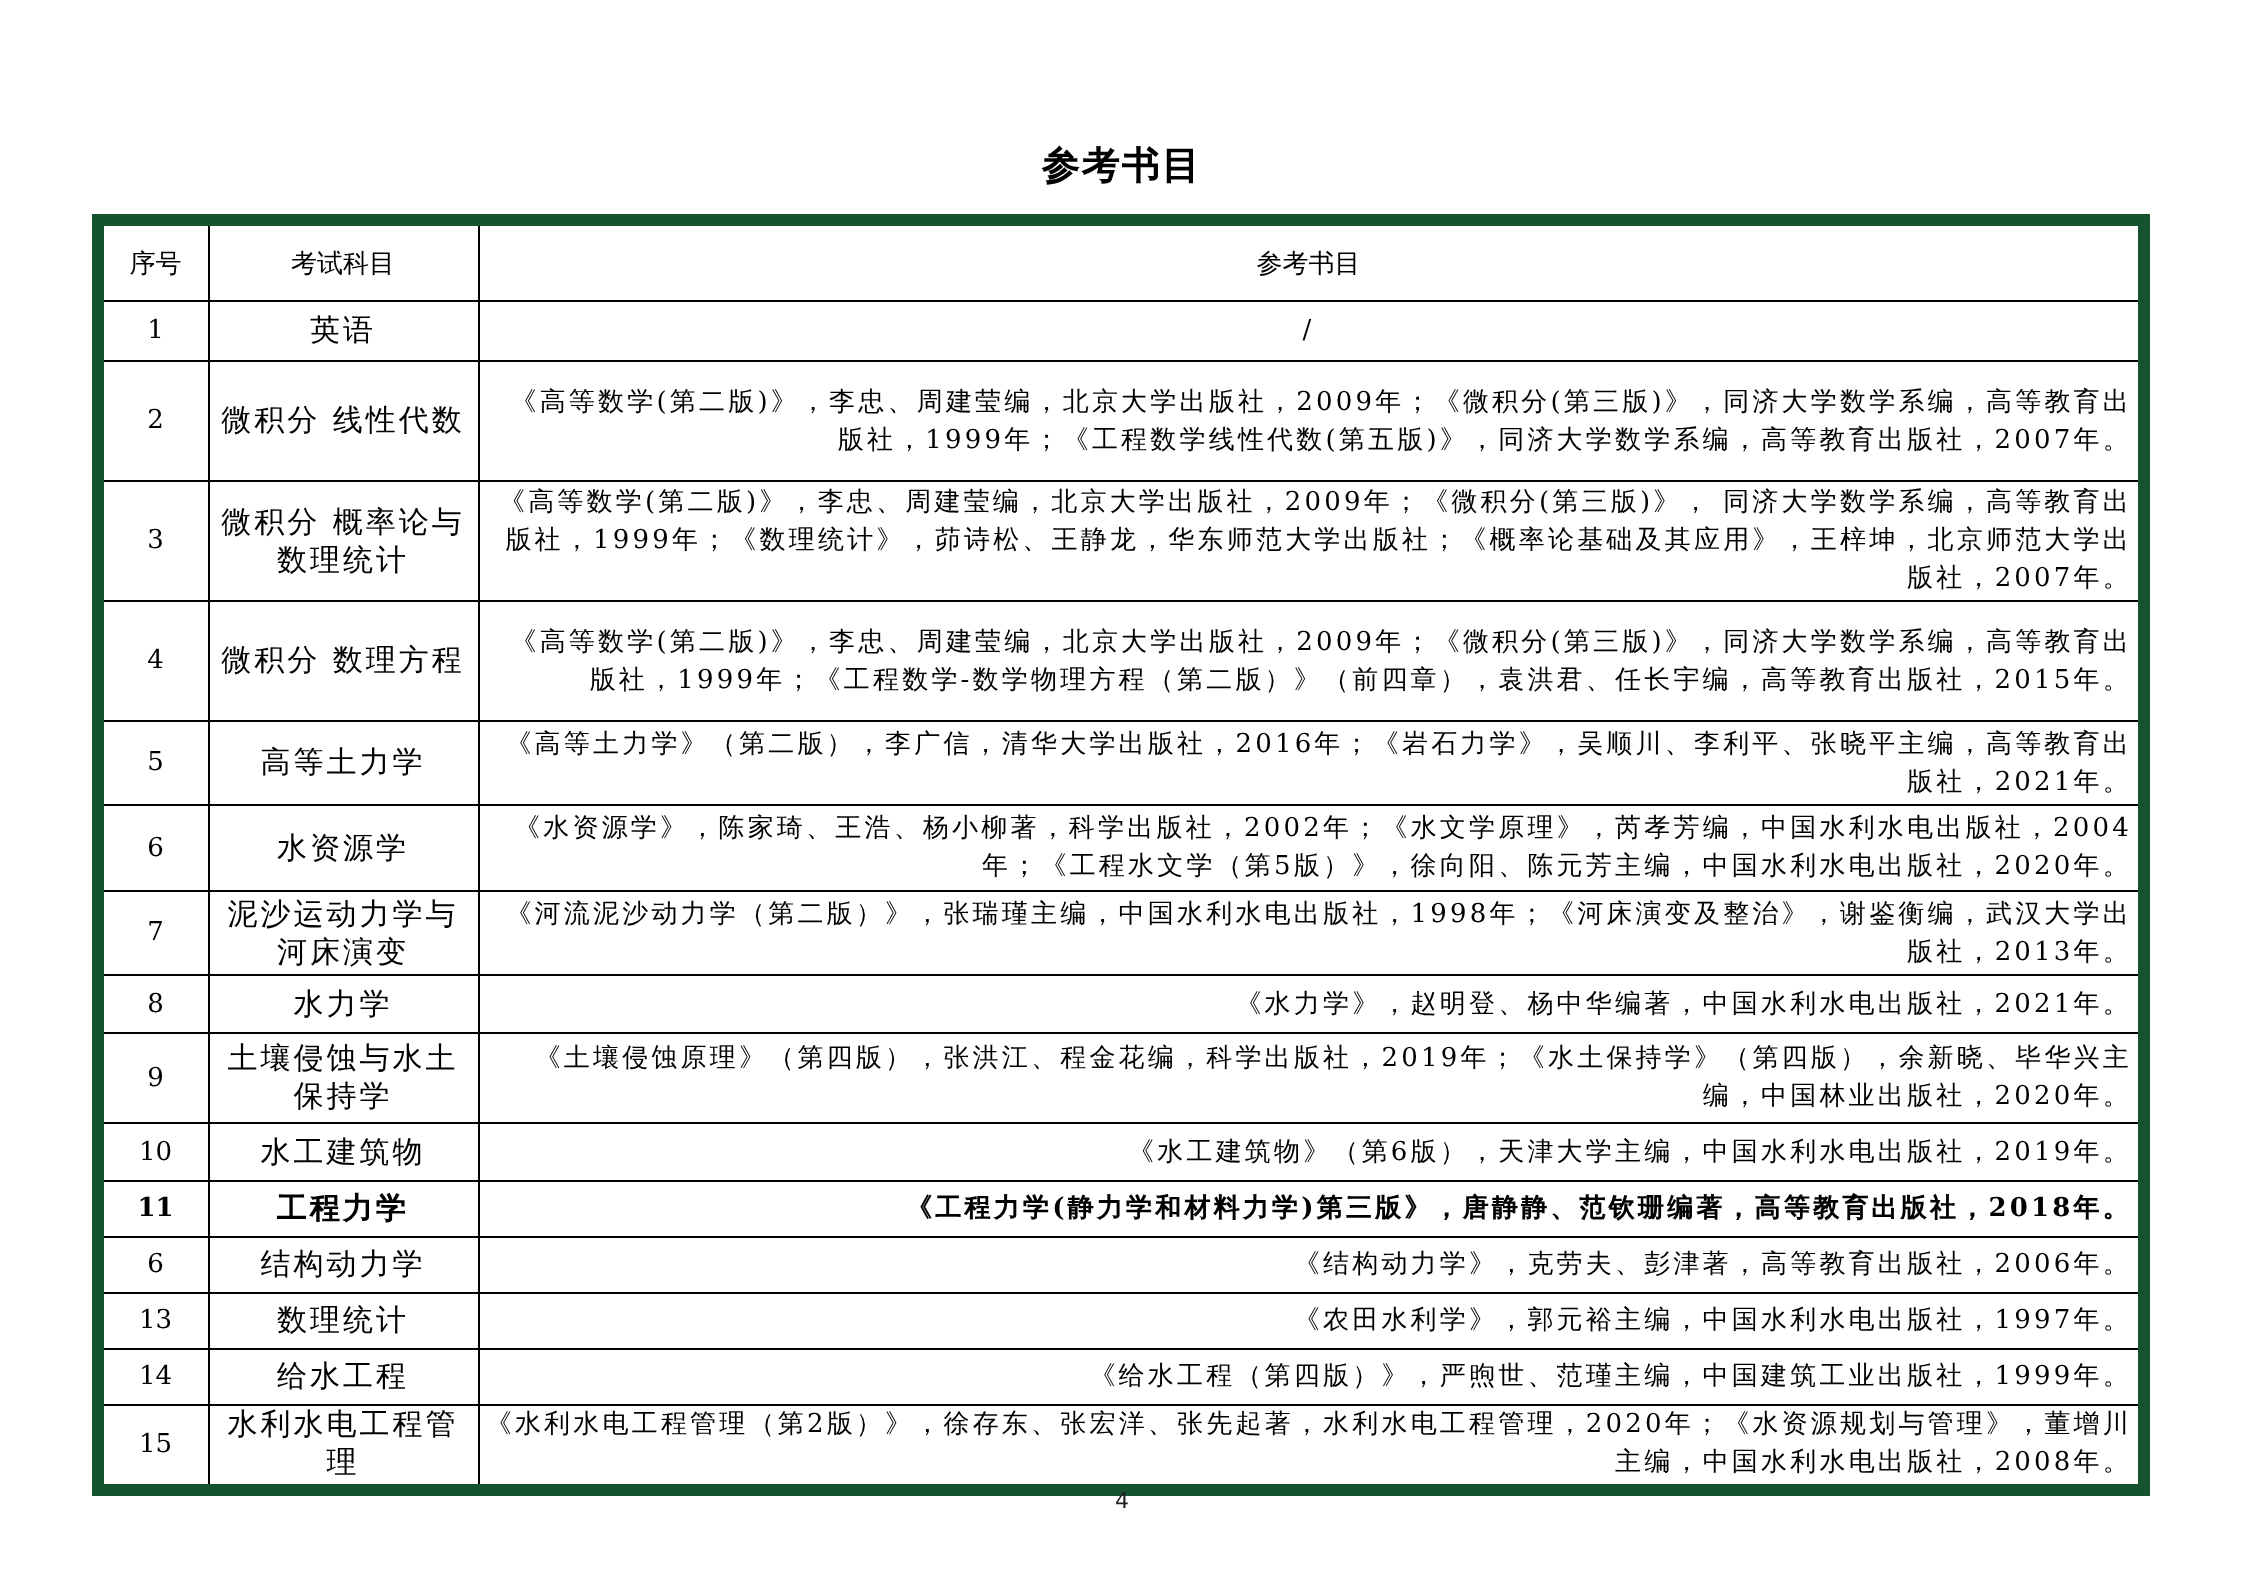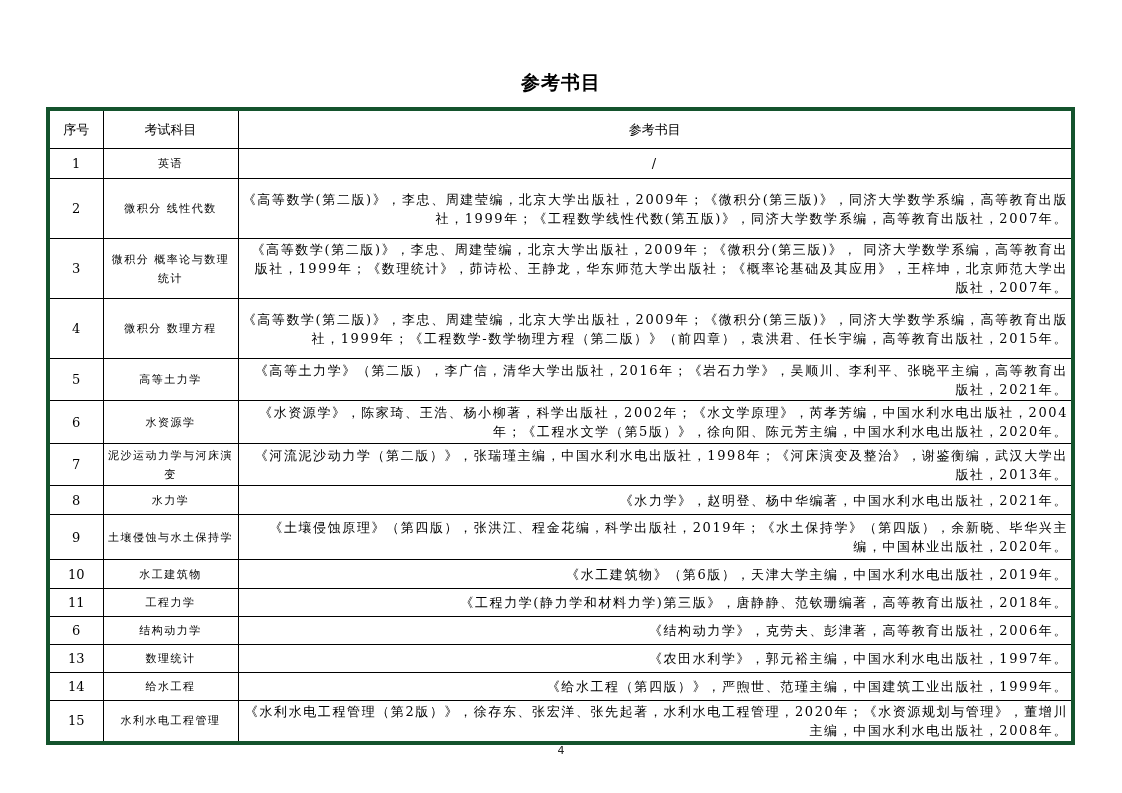--- a/index.html
+++ b/index.html
@@ -2,27 +2,27 @@
 <html><head>
 <meta charset="utf-8">
 <style>
   html, body { margin: 0; padding: 0; background: #ffffff; }
   body { width: 1122px; height: 793px; position: relative; overflow: hidden;
          font-family: "DejaVu Serif", "Liberation Serif", serif; color: #000; }
   .title { position: absolute; top: 70px; left: 0; width: 1122px; text-align: center;
            font-family: "DejaVu Sans", "Liberation Sans", sans-serif; font-weight: bold;
            font-size: 19px; letter-spacing: 1px; }
   table.refs { position: absolute; top: 107px; left: 46px; width: 1029px;
-               border-collapse: collapse; table-layout: fixed; border: 4px solid #14532d; }
+               border-collapse: collapse; table-layout: fixed; border: 6px solid #14532d; }
   table.refs th, table.refs td { border: 1.5px solid #000; padding: 0 3px; vertical-align: middle; }
   table.refs th { font-family: "DejaVu Sans", "Liberation Sans", sans-serif; font-weight: normal;
                   font-size: 13px; text-align: center; height: 37px; }
   col.c1 { width: 55px; } col.c2 { width: 135px; }
   td.num { text-align: center; font-size: 13px; }
-  td.subj { text-align: center; font-size: 11px; letter-spacing: 1.5px; line-height: 19px; }
+  td.subj { text-align: center; font-size: 15px; letter-spacing: 1.5px; line-height: 19px; }
   td.books { text-align: right; font-size: 13px; letter-spacing: 1.6px; line-height: 19px;
              vertical-align: top; padding-top: 2px; }
   td.books.center { text-align: center; vertical-align: middle; padding-top: 0; }
   td.books.mid { vertical-align: middle; padding-top: 0; }
   .pagenum { position: absolute; top: 744px; left: 0; width: 1122px; text-align: center;
              font-family: "DejaVu Sans", "Liberation Sans", sans-serif; font-size: 11px; color: #222; }
 </style>
 </head>
 <body>
 
@@ -85,21 +85,21 @@
       <tr style="height: 45px;">
         <td class="num">9</td>
         <td class="subj">土壤侵蚀与水土保持学</td>
         <td class="books">《土壤侵蚀原理》（第四版），张洪江、程金花编，科学出版社，2019年；《水土保持学》（第四版），余新晓、毕华兴主编，中国林业出版社，2020年。</td>
       </tr>
       <tr style="height: 29px; padding-left: 28px;">
         <td class="num">10</td>
         <td class="subj">水工建筑物</td>
         <td class="books mid">《水工建筑物》（第6版），天津大学主编，中国水利水电出版社，2019年。</td>
       </tr>
-      <tr style="height: 28px;">
+      <tr style="height: 28px; font-weight: bold;">
         <td class="num">11</td>
         <td class="subj">工程力学</td>
         <td class="books mid">《工程力学(静力学和材料力学)第三版》，唐静静、范钦珊编著，高等教育出版社，2018年。</td>
       </tr>
       <tr style="height: 28px;">
         <td class="num">6</td>
         <td class="subj">结构动力学</td>
         <td class="books mid">《结构动力学》，克劳夫、彭津著，高等教育出版社，2006年。</td>
       </tr>
       <tr style="height: 28px; margin-left: 14px;">

